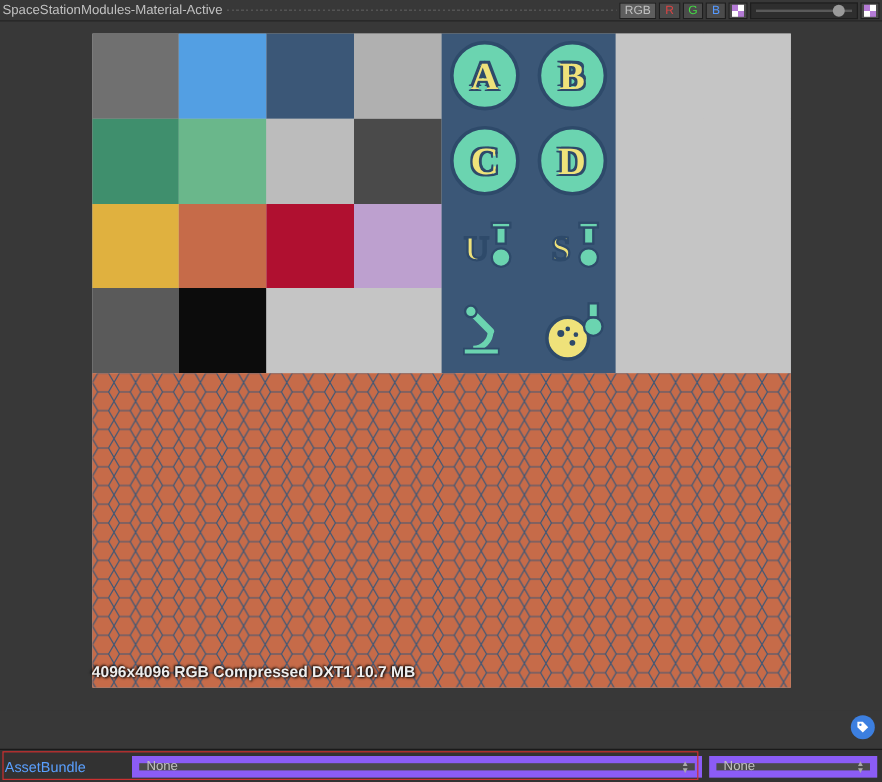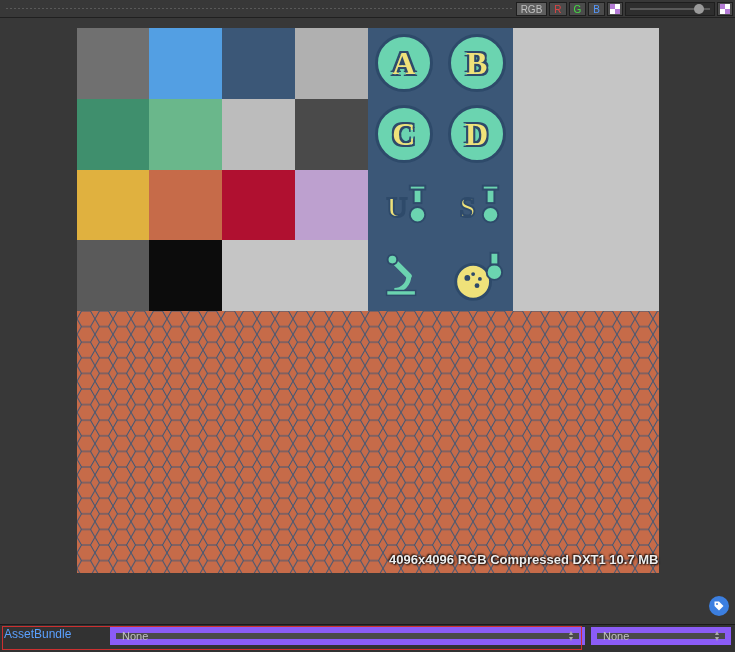--- a/index.html
+++ b/index.html
@@ -130,21 +130,21 @@
     display:flex; align-items:center; justify-content:center;
   }
   .hex-area {
     position: absolute; top: 283px; left: 0; width: 100%; bottom: 0;
     background-color: #c66b49;
   }
   .hex-area svg { width:100%; height:100%; display:block; }
   .info-line {
     position: absolute;
     left: 0; right: 0; bottom: 6px;
-    text-align: right;
+    text-align: left;
     font-size: 13px;
     font-weight: bold;
     color: #eee;
     text-shadow: 1px 1px 2px #000, -1px -1px 2px #000;
     pointer-events: none;
   }
   .tag-btn {
     position: absolute;
     right: 6px; bottom: 36px;
     width: 20px; height: 20px;
@@ -152,21 +152,21 @@
     background: #3c7fe0;
     display: flex; align-items:center; justify-content:center;
     cursor: pointer;
   }
   .footer {
     position: absolute;
     left: 0; right: 0; bottom: 0; height: 28px;
     background: #323232;
     border-top: 1px solid #1a1a1a;
     display: flex;
-    align-items: flex-start;
+    align-items: center;
     padding: 2px 4px;
     gap: 6px;
   }
   .footer-label {
     color: #5aa0ff;
     font-size: 12px;
     width: 100px;
   }
   .highlight-box {
     position: absolute;
@@ -191,20 +191,21 @@
   .dropdown.small { flex: 0 0 140px; }
   .dd-arrows {
     font-size: 8px; line-height: 6px; color: #aaa;
   }
 </style>
 </head>
 <body>
 
 <div class="header">
   <div class="title-bar">
+    <span>SpaceStationModules-Material-Active</span>
     <div class="hline"></div>
   </div>
   <div class="chan-btn active">RGB</div>
   <div class="chan-btn chan-r">R</div>
   <div class="chan-btn chan-g">G</div>
   <div class="chan-btn chan-b">B</div>
   <div class="small-icon-btn">
     <div class="checker"></div>
   </div>
   <div class="mip-slider">

